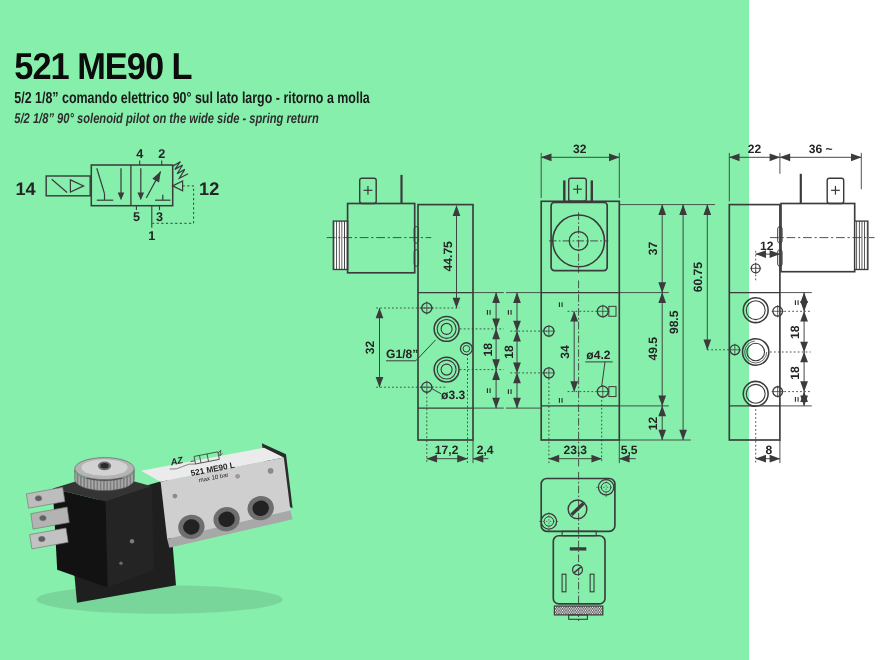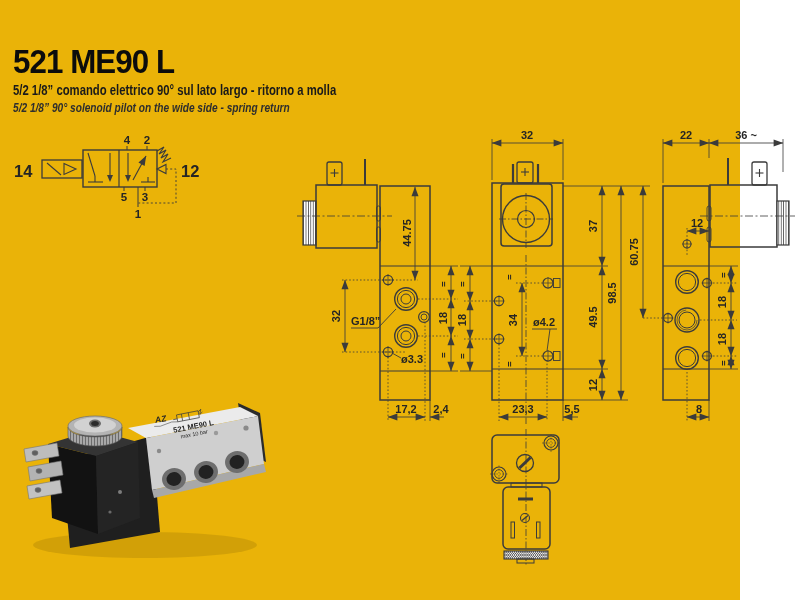--- a/index.html
+++ b/index.html
@@ -1,18 +1,18 @@
 <!DOCTYPE html>
 <html><head>
 <meta charset="utf-8">
 <style>
   html,body{margin:0;padding:0;}
   body{width:800px;height:600px;background:#ffffff;overflow:hidden;
        font-family:"Liberation Sans",sans-serif;}
-  .sheet{position:relative;width:740px;height:600px;background:#eab308;}
+  .sheet{position:relative;width:681px;height:600px;background:#86efac;}
   .hdr{position:absolute;left:13px;top:0;}
   h1.title{position:absolute;left:0;top:42px;margin:0;font-size:34px;font-weight:bold;
       color:#0c0c0c;letter-spacing:-1px;white-space:nowrap;
       transform:scaleX(.92);transform-origin:left top;}
   p.sub-it{position:absolute;left:0;top:82px;margin:0;font-size:14.5px;font-weight:bold;
       color:#1a1a1a;white-space:nowrap;transform:scaleX(.78);transform-origin:left top;}
   p.sub-en{position:absolute;left:0;top:100px;margin:0;font-size:13px;font-weight:bold;
       font-style:italic;color:#2e2e2e;white-space:nowrap;
       transform:scaleX(.78);transform-origin:left top;}
   svg.draw{position:absolute;left:0;top:0;}

